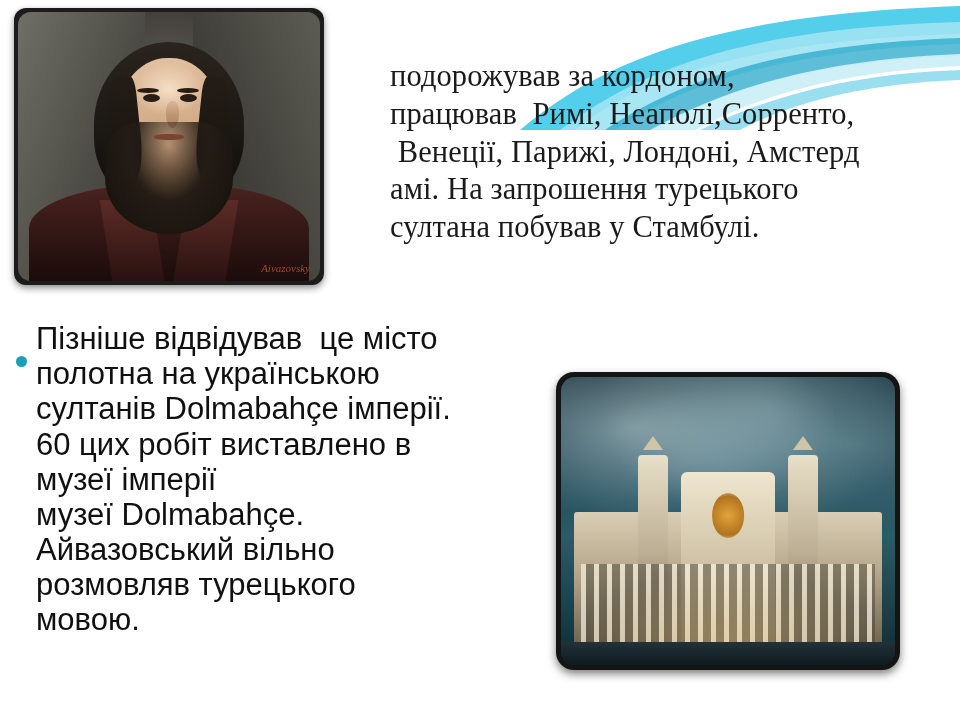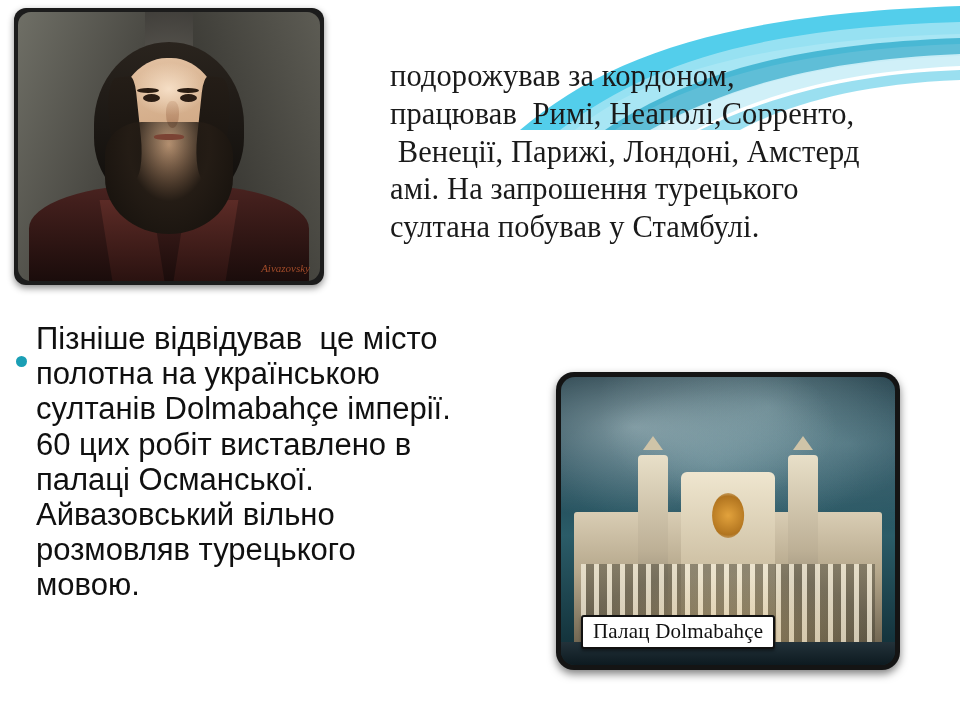--- a/index.html
+++ b/index.html
@@ -335,33 +335,33 @@
     <div class="line">султана побував у Стамбулі.</div>
   </div>
 
   <div class="bullet-dot"></div>
 
   <div class="left-text">
     <div class="line">Пізніше відвідував  це місто</div>
     <div class="line">полотна на українською</div>
     <div class="line">султанів Dolmabahçe імперії.</div>
     <div class="line">60 цих робіт виставлено в</div>
-    <div class="line">палаці Османської.</div>
+    <div class="line">музеї імперії</div>
+    <div class="line">музеї Dolmabahçe.</div>
     <div class="line">Айвазовський вільно</div>
     <div class="line">розмовляв турецького</div>
     <div class="line">мовою.</div>
   </div>
 
   <div class="palace-frame">
     <div class="palace-canvas">
       <div class="sky-clouds"></div>
       <div class="bld-main"></div>
       <div class="tower-l"></div>
       <div class="tower-r"></div>
       <div class="bld-gate"></div>
       <div class="colonnade"></div>
       <div class="glow"></div>
       <div class="ground"></div>
-      <div class="caption-box">Палац Dolmabahçe</div>
     </div>
   </div>
 
 </div>
 
 </body></html>

